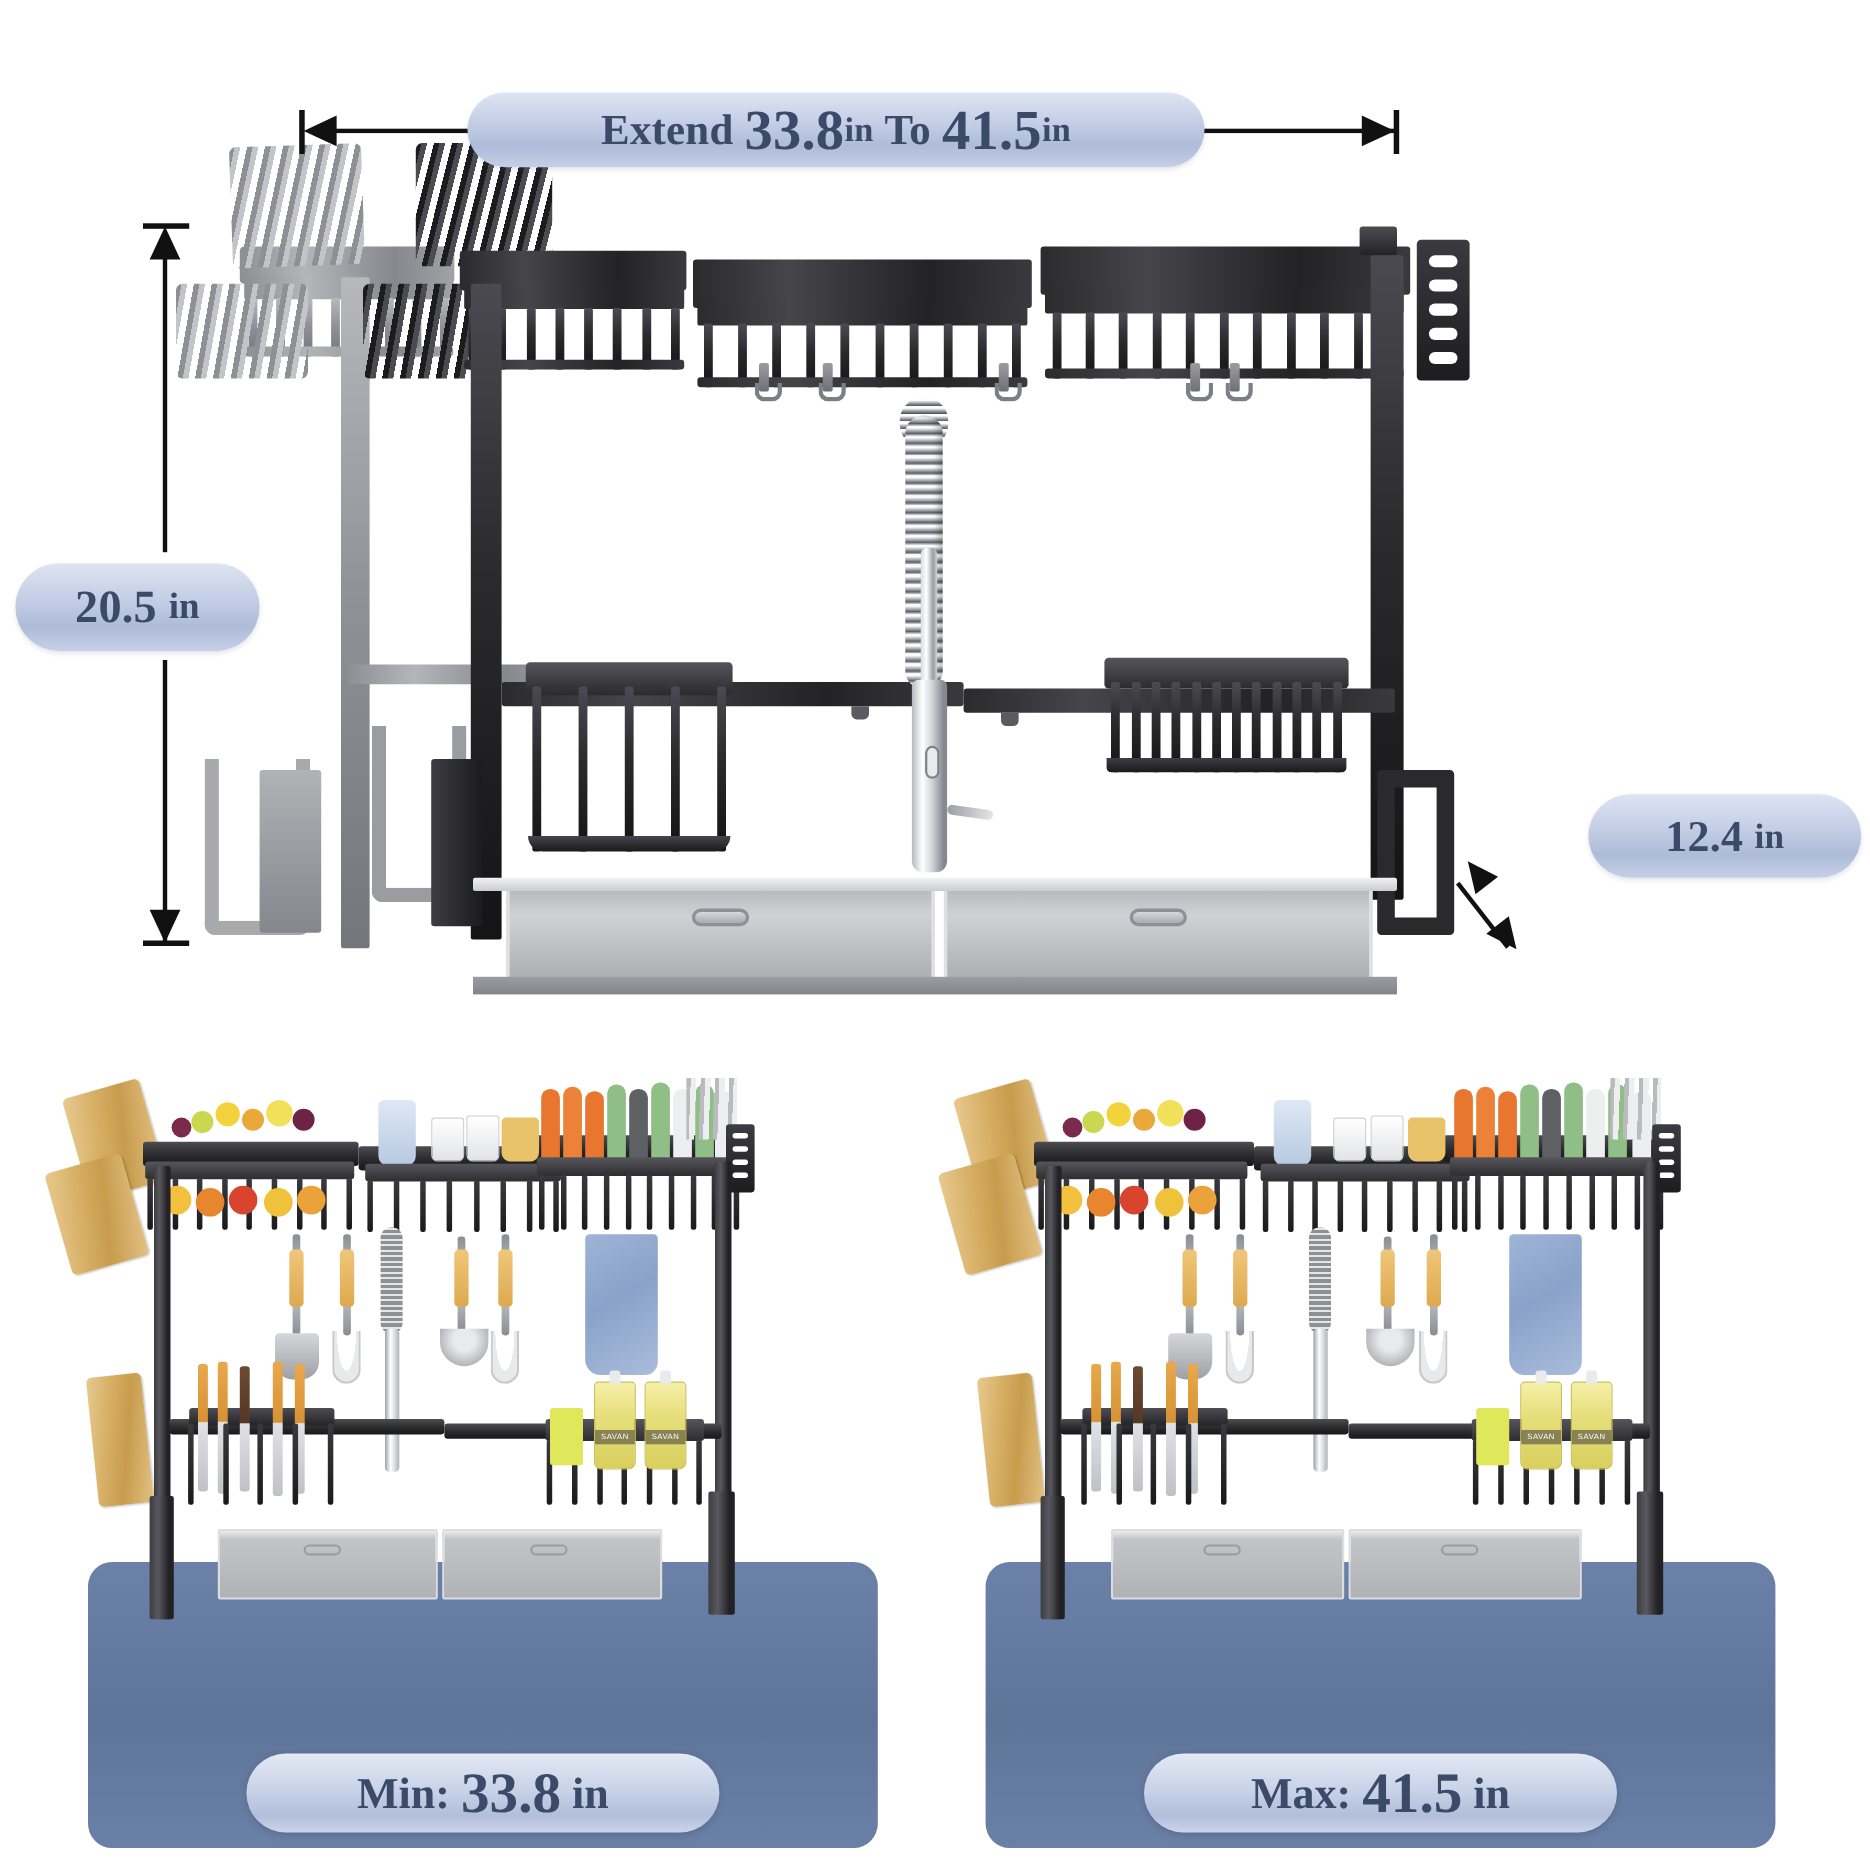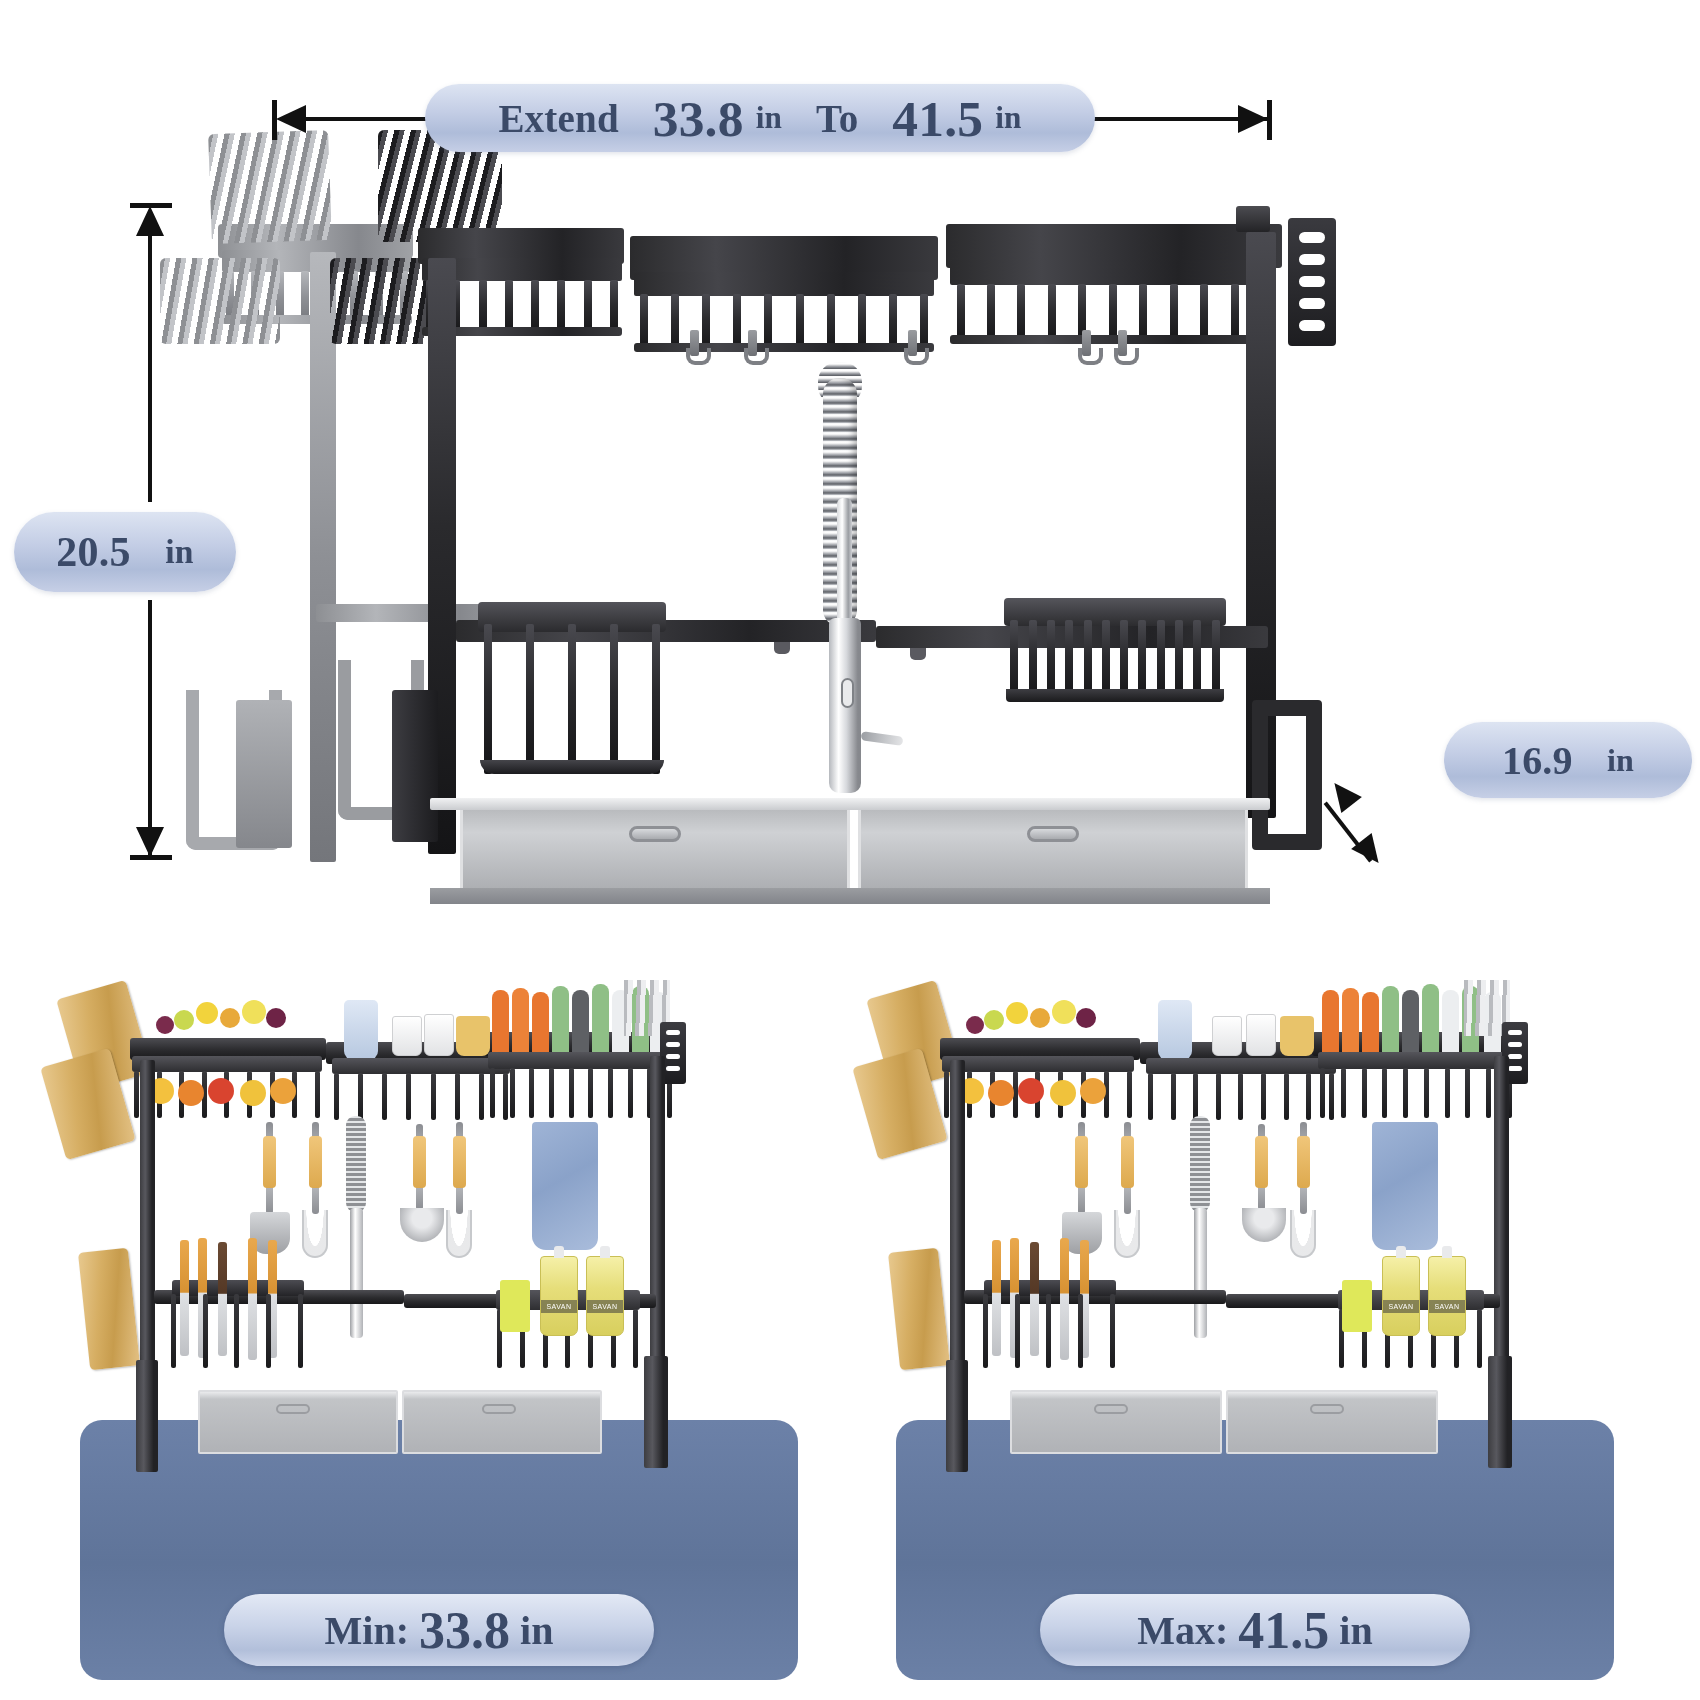--- a/index.html
+++ b/index.html
@@ -18,21 +18,20 @@
     position: absolute;
     display: flex; align-items: center; justify-content: center;
     background: linear-gradient(180deg, #dde4f2 0%, #c3cde5 42%, #aebcd9 72%, #c6cfe6 100%);
     border-radius: 999px;
     color: #3b4a68;
     font-weight: bold;
     letter-spacing: 0.2px;
     box-shadow: 0 2px 5px rgba(90,105,140,0.18);
     white-space: nowrap;
     z-index: 40;
-    gap: 12px;
   }
   .pill .big  { font-size: 1.32em; }
   .pill .unit { font-size: 0.80em; }
 
   #pill-extend { left: 425px; top: 84px; width: 670px; height: 68px; font-size: 39px; }
   #pill-height { left: 14px;  top: 512px; width: 222px; height: 80px; font-size: 42px; }
   #pill-depth  { left: 1444px; top: 722px; width: 248px; height: 76px; font-size: 40px; }
 
   
   .dimline { position: absolute; background: #111; z-index: 35; }
@@ -423,21 +422,21 @@
     <span>To</span>&nbsp;
     <span class="big">41.5</span><span class="unit">in</span>
   </div>
 
   <div class="pill" id="pill-height">
     <span>20.5</span>&nbsp;
     <span class="unit">in</span>
   </div>
 
   <div class="pill" id="pill-depth">
-    <span>16.9</span>&nbsp;
+    <span>12.4</span>&nbsp;
     <span class="unit">in</span>
   </div>
 
   <div class="photo" id="photo-min">
     <div class="bluepanel"></div>
 
     <div class="mini">
 
       <div class="board" style="left:24px;top:28px;width:72px;height:96px;transform:rotate(-16deg);"></div>
       <div class="board" style="left:8px;top:96px;width:72px;height:96px;transform:rotate(-16deg);"></div>

